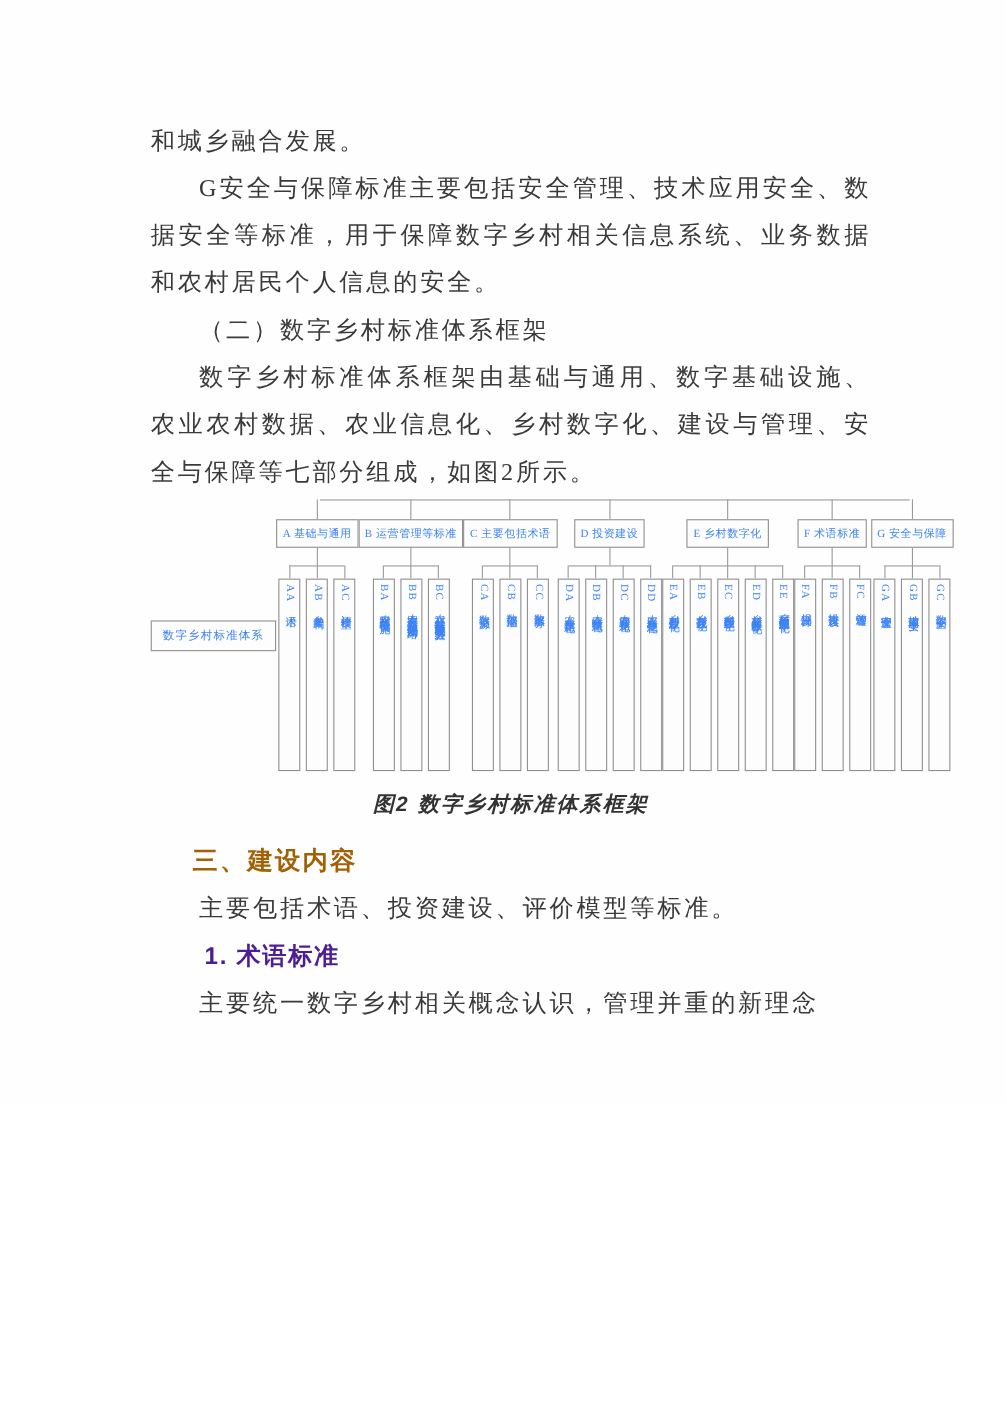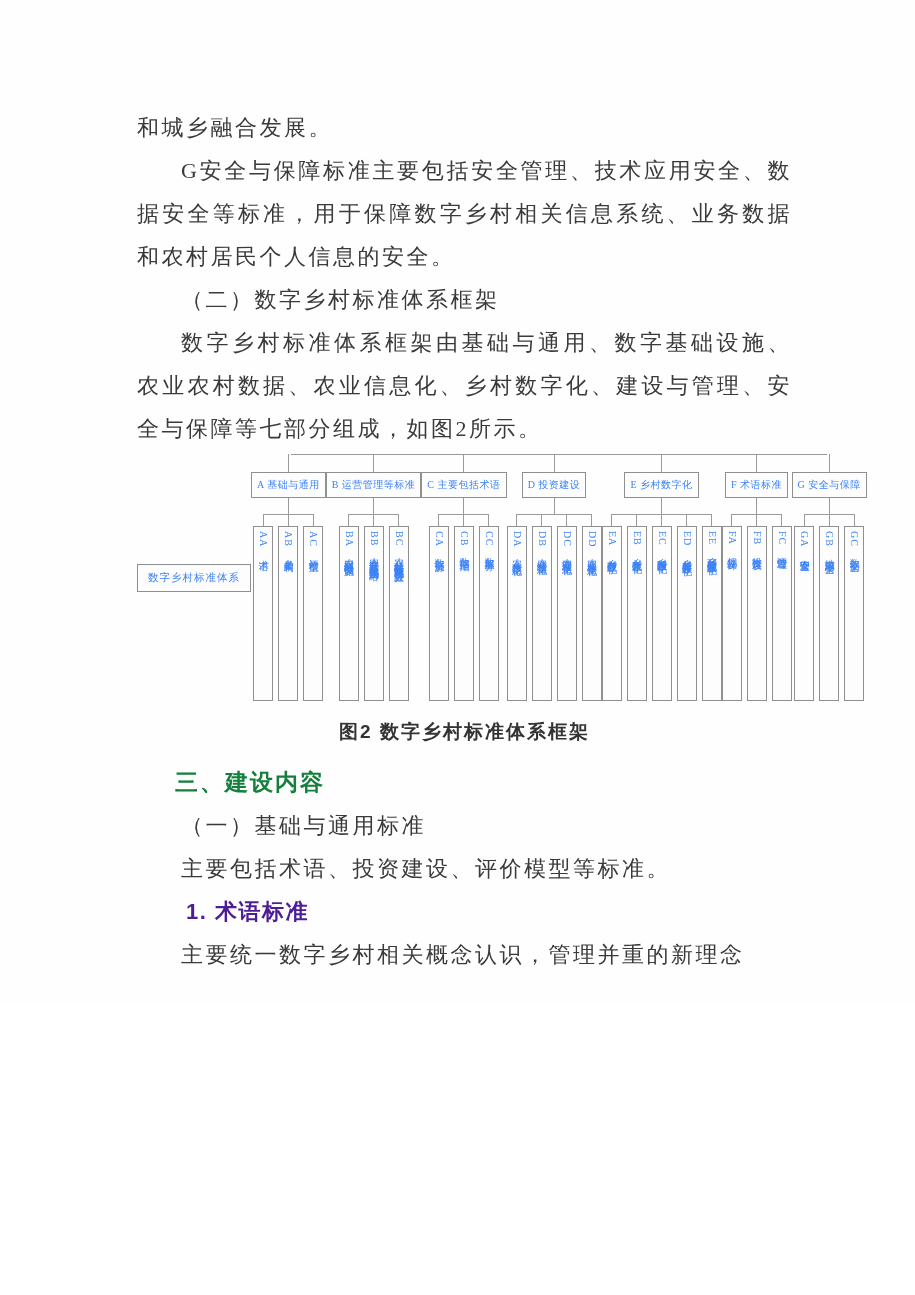--- a/index.html
+++ b/index.html
@@ -29,41 +29,42 @@
   .p-first{margin-top:0;}
   .p-gap{margin-top:15px;}
   .h1{
     margin:14px 0 0 0;
     font-family:"Liberation Sans","DejaVu Sans",sans-serif;
     font-weight:bold;
     font-size:23px;
     line-height:43px;
     letter-spacing:2px;
     text-indent:38px;
-    color:#15803d;
+    color:#a16207;
   }
   .h3{
     margin:0;
     font-family:"Liberation Sans","DejaVu Sans",sans-serif;
     font-weight:bold;
     font-size:22px;
     line-height:43px;
     letter-spacing:1.5px;
     text-indent:49px;
     color:#4c1d95;
   }
   .caption{
     margin:16px 0 0 0;
     font-family:"Liberation Sans","DejaVu Sans",sans-serif;
     font-weight:bold;
     font-size:19px;
     line-height:30px;
     letter-spacing:2px;
     text-align:center;
     color:#333;
+    font-style:italic;
   }
   
   .diagram{
     margin-top:4px;
     width:655px;
     display:flex;flex-direction:row;align-items:center;
     font-family:"Liberation Serif","DejaVu Serif",serif;
     color:#3b82f6;
   }
   .rootbox{
@@ -351,20 +352,19 @@
                 </div>
               </div>
           </div>
         </div>
 
       </div>
     </div>
 
     <p class="caption">图2 数字乡村标准体系框架</p>
     <p class="h1">三、建设内容</p>
-    <p class="body indent">（一）基础与通用标准</p>
     <p class="body indent">主要包括术语、投资建设、评价模型等标准。</p>
     <p class="h3">1. 术语标准</p>
     <p class="body indent">主要统一数字乡村相关概念认识，管理并重的新理念</p>
   </div>
 
   <div class="footer">- 4 -</div>
 </div>
 
 </body></html>

